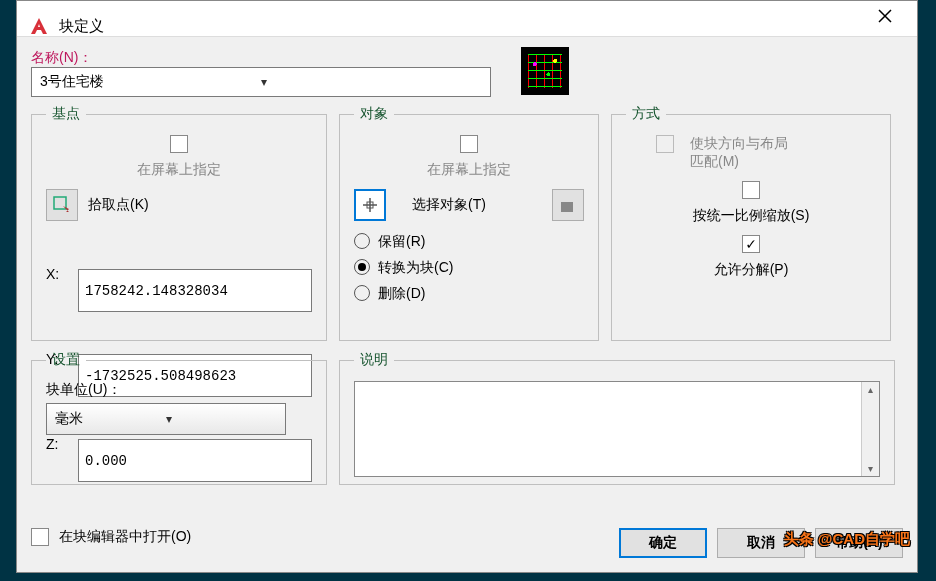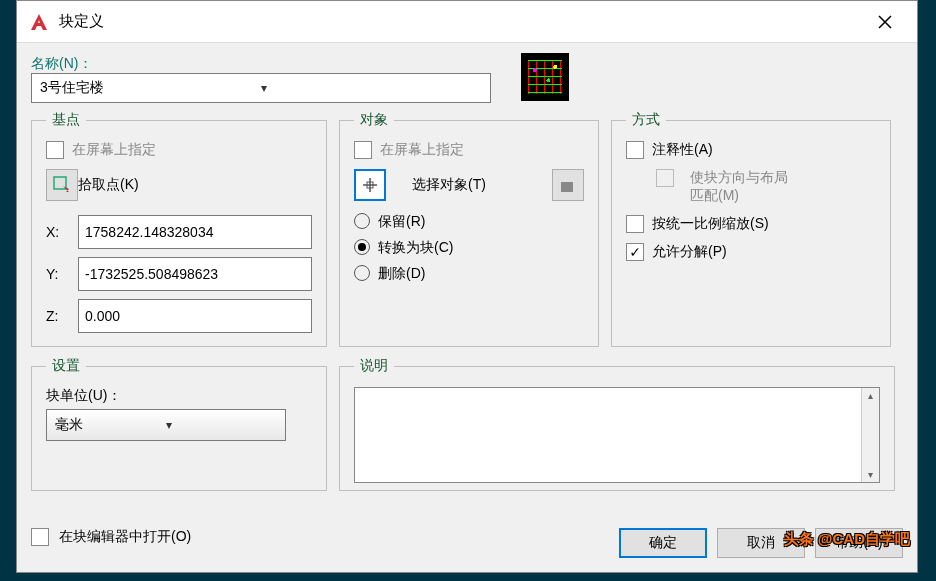--- a/index.html
+++ b/index.html
@@ -15,22 +15,22 @@
       position: absolute;
       top: 0; left: 16px;
       width: 902px; height: 573px;
       background: #f0f0f0;
       border: 1px solid #888;
       display: flex;
       flex-direction: column;
     }
     .titlebar {
       display: flex;
-      align-items: center;
-      height: 42px;
+      align-items: flex-end;
+      height: 36px;
       padding: 0 12px;
       background: #fff;
       border-bottom: 1px solid #ddd;
     }
     .app-icon {
       width: 20px; height: 20px;
       margin-right: 10px;
     }
     .title-text { flex: 1; font-size: 15px; color: #000; }
     .close-btn {
@@ -38,21 +38,21 @@
       display: flex; align-items: center; justify-content: center;
       font-size: 20px; color: #000;
       cursor: pointer;
     }
     .content {
       flex: 1;
       padding: 10px 14px 0 14px;
     }
     .name-row { display: flex; align-items: flex-end; gap: 30px; margin-bottom: 8px; }
     .name-col { flex: 0 0 460px; }
-    .name-label { display: block; margin-bottom: 0; color: #0f766e; }
+    .name-label { display: block; margin-bottom: 0; color: #be185d; }
     .name-select {
       display: flex; align-items: center;
       width: 460px; height: 30px;
       border: 1px solid #7a7a7a;
       background: #fff;
       padding: 0 8px;
     }
     .name-select span { flex: 1; }
     .chev { font-size: 12px; color: #333; }
     .preview {
@@ -76,47 +76,48 @@
     .columns { display: flex; gap: 12px; }
     fieldset {
       border: 1px solid #bfbfbf;
       padding: 12px 14px 14px 14px;
       position: relative;
     }
     legend { padding: 0 6px; font-size: 14px; color: #14532d; }
     .col1 { width: 296px; height: 236px; }
     .col2 { width: 260px; height: 236px; }
     .col3 { width: 280px; height: 236px; }
-    .chk-row { display: flex; align-items: center; gap: 8px; margin-bottom: 10px; color: #888; }
+    .chk-row { display: flex; align-items: center; gap: 8px; margin-bottom: 10px; color: #888; flex-direction: column; }
     .chk-row.enabled { color: #000; }
     .chk {
       width: 18px; height: 18px;
       border: 1px solid #888;
       background: #fff;
       display: flex; align-items: center; justify-content: center;
       font-size: 14px; line-height: 1;
     }
     .icon-btn {
       width: 32px; height: 32px;
       border: 1px solid #adadad;
       background: #e1e1e1;
       display: flex; align-items: center; justify-content: center;
       font-size: 16px;
     }
     .icon-btn.selected { border: 2px solid #0078d7; background: #fff; }
-    .pick-row { display: flex; align-items: center; margin-bottom: 14px; }
+    .pick-row { display: flex; align-items: center; gap: 10px; margin-bottom: 14px; }
     .coord-row { display: flex; align-items: center; gap: 12px; margin-bottom: 8px; }
     .coord-row label { width: 20px; }
     .coord-input {
-      flex: 1; height: 34px;
+      flex: 1; height: 43px;
       border: 1px solid #7a7a7a;
       background: #fff;
       padding: 0 6px;
-      font-family: Liberation Sans, sans-serif;
+      font-family: Liberation Mono, monospace;
       font-size: 14px;
+      margin-top: 34px;
     }
     .radio-row { display: flex; align-items: flex-start; gap: 8px; margin-bottom: 8px; }
     .radio {
       width: 16px; height: 16px;
       border: 1px solid #555; border-radius: 50%;
       display: flex; align-items: center; justify-content: center;
     }
     .radio.checked::after {
       content: ""; width: 8px; height: 8px;
       background: #000; border-radius: 50%;
@@ -163,20 +164,21 @@
       padding: 12px 14px 14px 14px;
       gap: 10px;
     }
     .bottom-row .spacer { flex: 1; }
     .dlg-btn {
       min-width: 88px; height: 30px;
       border: 1px solid #adadad;
       background: #e1e1e1;
       display: flex; align-items: center; justify-content: center;
       padding: 0 16px;
+      font-weight: bold;
     }
     .dlg-btn.primary { border: 2px solid #0078d7; }
     .watermark {
       position: absolute;
       right: 26px; bottom: 32px;
       color: #f97316; font-size: 15px;
       text-shadow: -1px -1px 0 #000, 1px -1px 0 #000, -1px 1px 0 #000, 1px 1px 0 #000;
       font-weight: bold;
       pointer-events: none;
     }
@@ -270,24 +272,20 @@
           <span>转换为块(C)</span>
         </div>
         <div class="radio-row">
           <div class="radio"></div>
           <span>删除(D)</span>
         </div>
       </fieldset>
 
       <fieldset class="col3">
         <legend>方式</legend>
-        <div class="chk-row enabled">
-          <div class="chk"></div>
-          <span>注释性(A)</span>
-        </div>
         <div class="sub-chk">
           <div class="chk"></div>
           <div>
             <div>使块方向与布局</div>
             <div>匹配(M)</div>
           </div>
         </div>
         <div class="chk-row enabled">
           <div class="chk"></div>
           <span>按统一比例缩放(S)</span>

